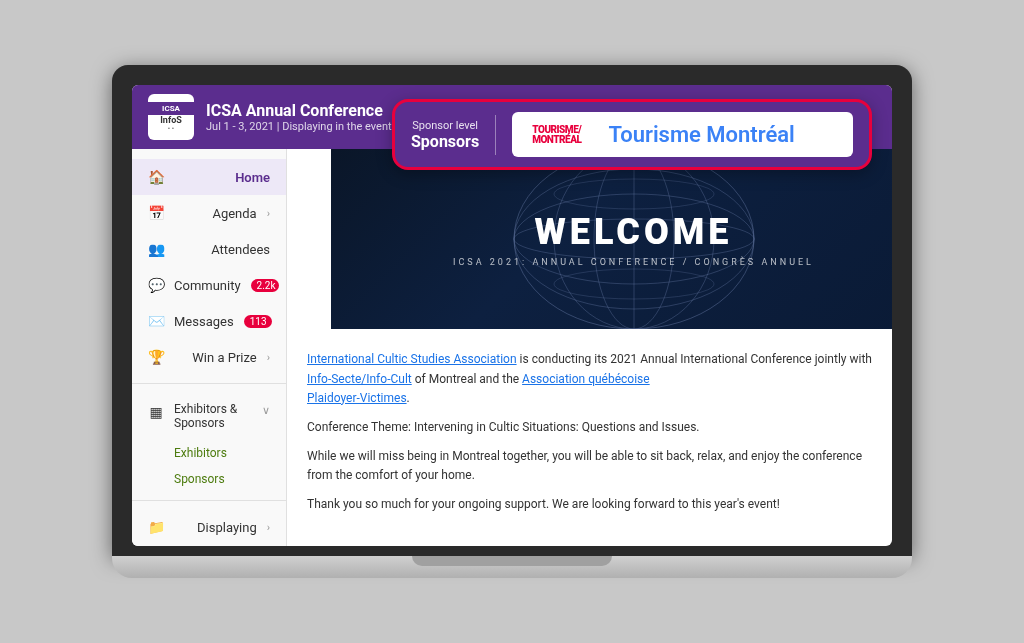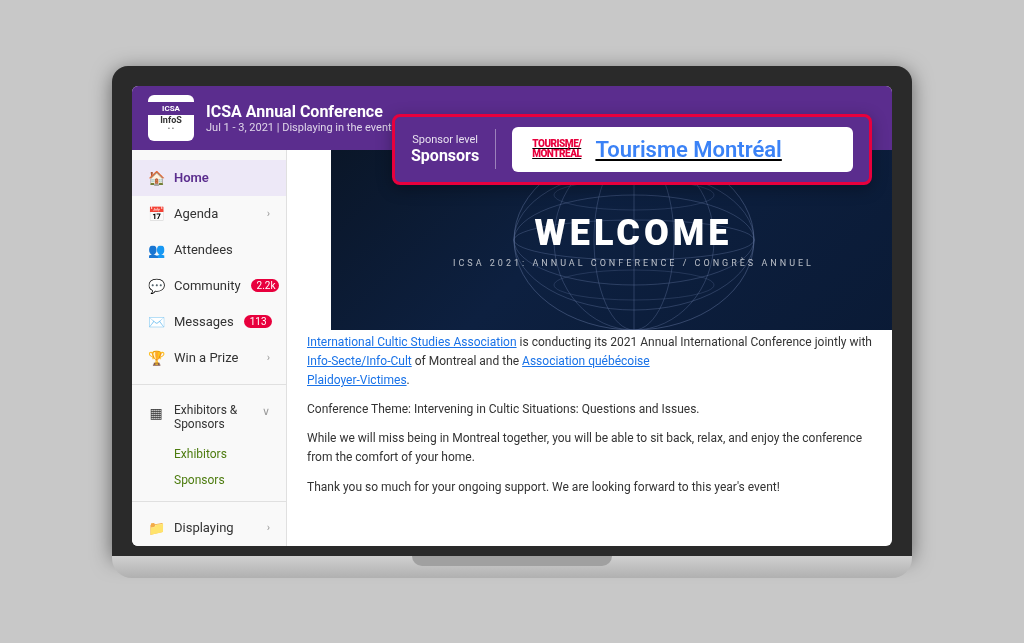--- a/index.html
+++ b/index.html
@@ -100,27 +100,27 @@
       color: rgba(255,255,255,0.8);
     }
     .app-content {
       display: flex;
       height: calc(100% - 64px);
     }
 
     
     .sponsor-banner {
       position: absolute;
-      top: 28px;
+      top: 14px;
       left: 260px;
       right: 20px;
       z-index: 100;
       background: #5b2d8e;
       border: 3px solid #e8003d;
-      border-radius: 8px;
+      border-radius: 16px;
       display: flex;
       align-items: center;
       padding: 10px 16px;
       gap: 16px;
       box-shadow: 0 4px 16px rgba(0,0,0,0.3);
     }
     .sponsor-level-block {
       color: white;
       text-align: center;
       flex-shrink: 0;
@@ -139,22 +139,21 @@
       background: rgba(255,255,255,0.4);
       flex-shrink: 0;
     }
     .sponsor-card {
       background: white;
       border-radius: 6px;
       flex: 1;
       display: flex;
       align-items: center;
       padding: 10px 20px;
-      gap: 14px;
-      text-decoration: underline;
+      gap: 27px;
     }
     .sponsor-logo-placeholder {
       display: flex;
       flex-direction: column;
       align-items: center;
       flex-shrink: 0;
     }
     .tourisme-logo {
       font-size: 10px;
       font-weight: 900;
@@ -196,20 +195,21 @@
       font-weight: 600;
     }
     .sidebar-item .icon {
       width: 16px;
       text-align: center;
       font-size: 14px;
       flex-shrink: 0;
     }
     .sidebar-item .label {
       flex: 1;
+      text-align: right;
     }
     .sidebar-item .chevron {
       font-size: 11px;
       color: #999;
     }
     .badge {
       background: #e8003d;
       color: white;
       border-radius: 10px;
       font-size: 10px;
@@ -286,21 +286,21 @@
       letter-spacing: 4px;
       text-transform: uppercase;
     }
     .hero-subtitle {
       font-size: 9px;
       letter-spacing: 3px;
       color: rgba(255,255,255,0.7);
       margin-top: 4px;
     }
     .content-body {
-      padding: 3px 20px;
+      padding: 21px 20px;
       font-size: 12px;
       color: #333;
       line-height: 1.6;
       overflow-y: auto;
     }
     .content-body p {
       margin-bottom: 10px;
     }
     .content-body a {
       color: #1a73e8;

